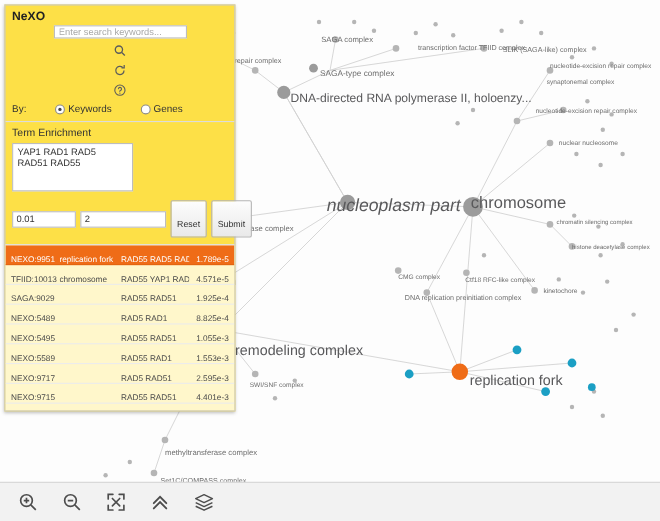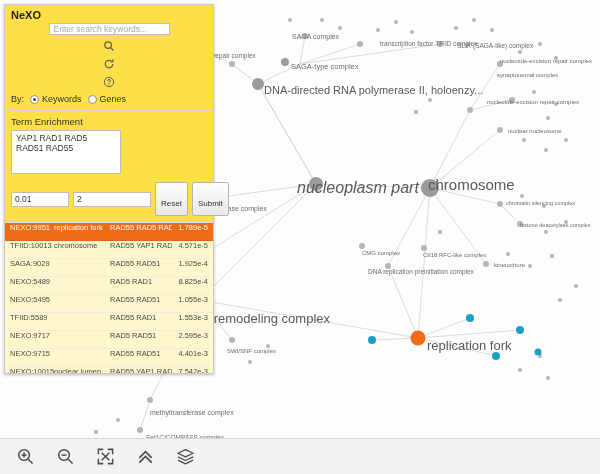--- a/index.html
+++ b/index.html
@@ -95,20 +95,21 @@
     align-items: center;
     gap: 6px;
     padding: 0 6px 6px 6px;
     font-size: 9px;
     color: #333;
   }
   .radio-item {
     display: flex;
     align-items: center;
     gap: 3px;
+    margin-left: 20px;
   }
   .radio {
     width: 9px;
     height: 9px;
     border-radius: 50%;
     border: 1px solid #8c8c8c;
     background: #fff;
     display: inline-block;
     position: relative;
     box-sizing: border-box;
@@ -173,21 +174,21 @@
     font-family: "Liberation Sans", sans-serif;
   }
   #results {
     border-top: 1px solid #dcdcdc;
     background: rgba(255,255,255,0.72);
     max-height: 150px;
     overflow: hidden;
   }
   .res-row {
     display: flex;
-    align-items: flex-start;
+    align-items: flex-end;
     height: 18px;
     font-size: 7.5px;
     color: #4a4a4a;
     border-bottom: 1px solid #ececec;
     padding: 0 2px;
     box-sizing: border-box;
   }
   .res-row.selected {
     background: #ef6c17;
     color: #fff;
@@ -481,21 +482,21 @@
           <div class="c-genes">RAD5 RAD1</div>
           <div class="c-p">8.825e-4</div>
         </div>
         <div class="res-row">
           <div class="c-id">NEXO:5495</div>
           <div class="c-name"></div>
           <div class="c-genes">RAD55 RAD51</div>
           <div class="c-p">1.055e-3</div>
         </div>
         <div class="res-row">
-          <div class="c-id">TFIID:5589</div>
+          <div class="c-id">NEXO:5589</div>
           <div class="c-name"></div>
           <div class="c-genes">RAD55 RAD1</div>
           <div class="c-p">1.553e-3</div>
         </div>
         <div class="res-row">
           <div class="c-id">NEXO:9717</div>
           <div class="c-name"></div>
           <div class="c-genes">RAD5 RAD51</div>
           <div class="c-p">2.595e-3</div>
         </div>

